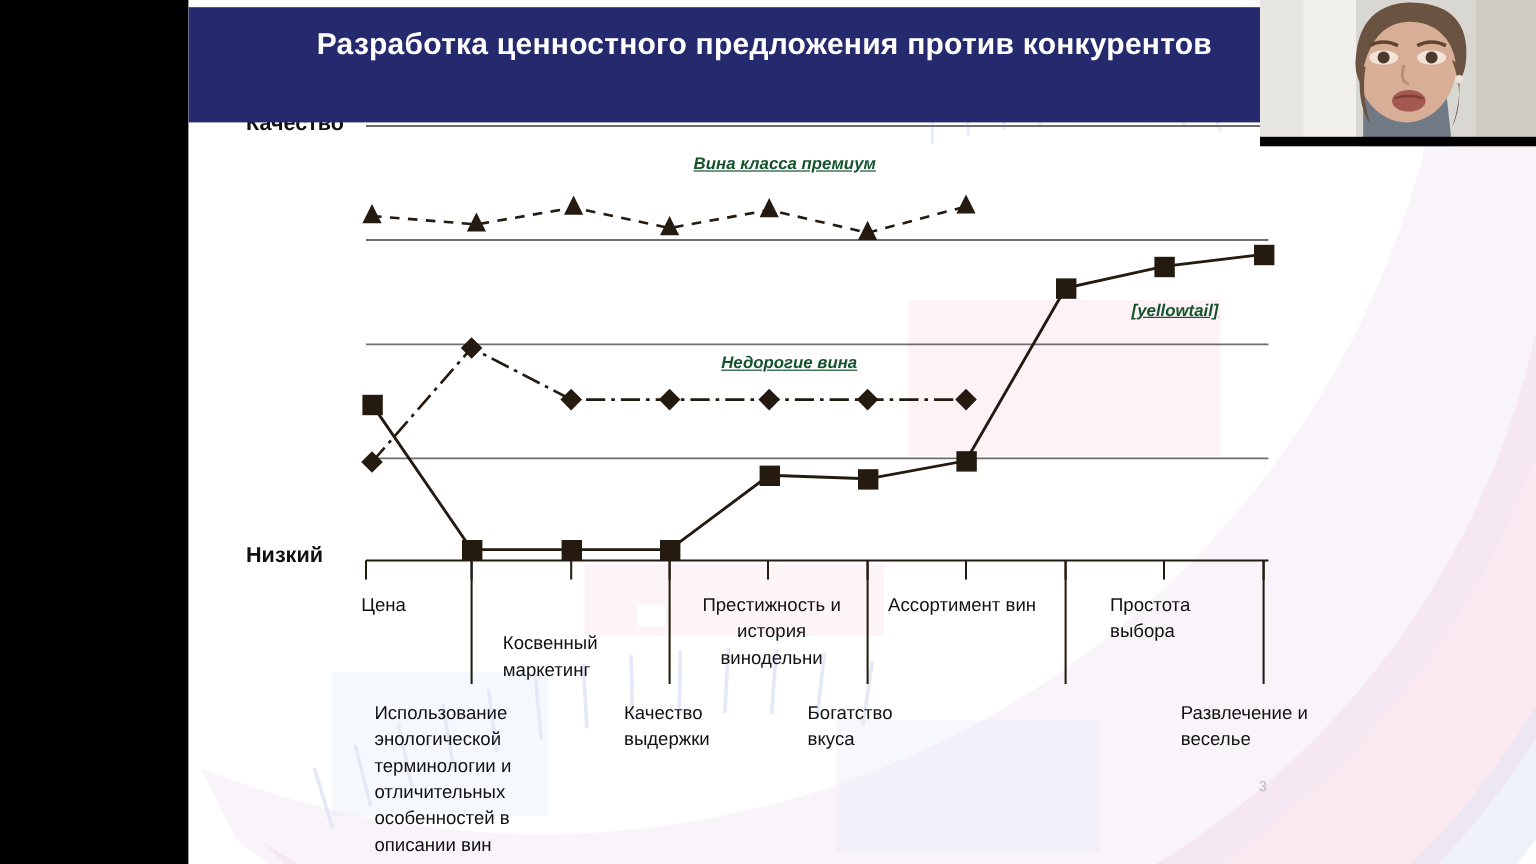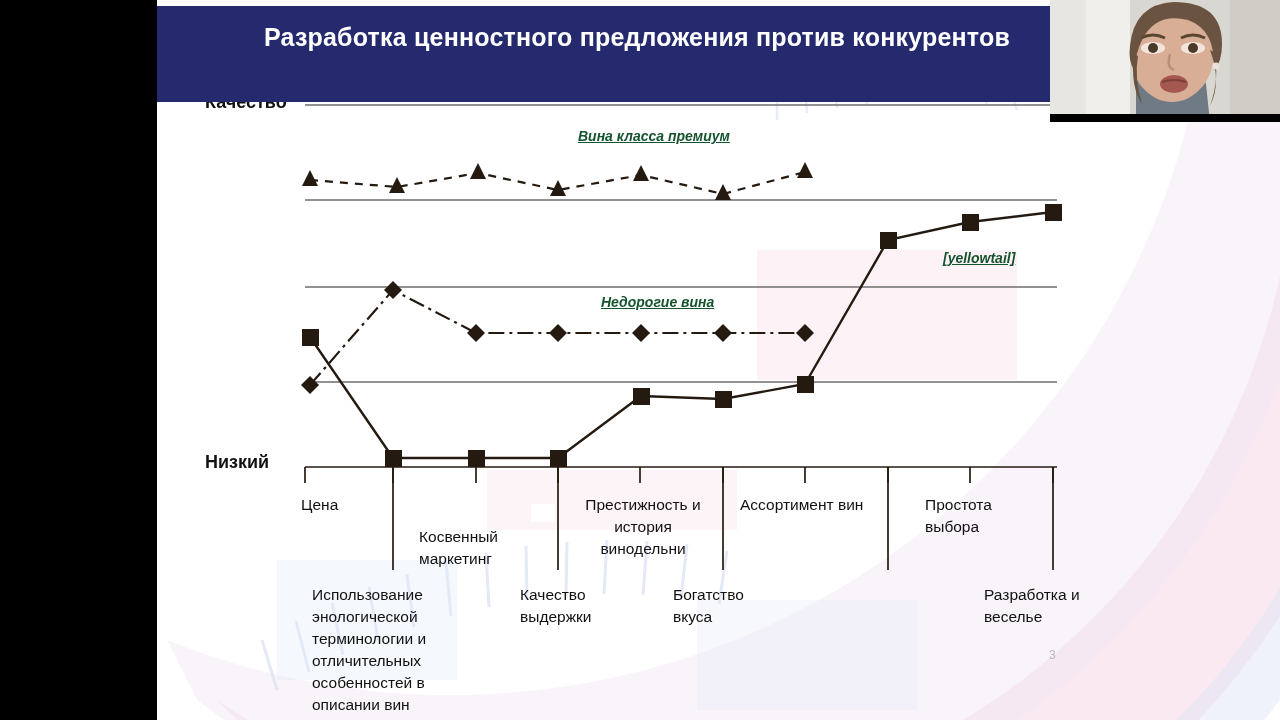--- a/index.html
+++ b/index.html
@@ -182,21 +182,21 @@
 
     <div class="cat cat-top" style="left:112px; top:494px; width:100px;margin-left:32px;">Цена</div>
     <div class="cat cat-top" style="left:262px; top:494px; width:118px;margin-top:32px;">Косвенный маркетинг</div>
     <div class="cat cat-top" style="left:415px; top:494px; width:142px;text-align:center;">Престижность и история винодельни</div>
     <div class="cat cat-top" style="left:583px; top:494px; width:128px;">Ассортимент вин</div>
     <div class="cat cat-top" style="left:768px; top:494px; width:120px;">Простота выбора</div>
 
     <div class="cat cat-bot" style="left:155px; top:584px; width:170px;">Использование энологической терминологии и отличительных особенностей в описании вин</div>
     <div class="cat cat-bot" style="left:347px; top:584px; width:120px;margin-left:16px;">Качество выдержки</div>
     <div class="cat cat-bot" style="left:516px; top:584px; width:110px;">Богатство вкуса</div>
-    <div class="cat cat-bot" style="left:827px; top:584px; width:135px;">Разработка и веселье</div>
+    <div class="cat cat-bot" style="left:827px; top:584px; width:135px;">Развлечение и веселье</div>
 
     <div id="banner">
       <div id="banner-title">Разработка ценностного предложения против конкурентов</div>
 
       <svg id="logo" viewBox="0 0 120 120">
         <circle cx="60" cy="60" r="57" fill="none" stroke="#ffffff" stroke-width="11"></circle>
         <path d="M 60 6 A 54 54 0 0 1 114 60" fill="none" stroke="#2b3a8f" stroke-width="9"></path>
         <path d="M 114 60 A 54 54 0 0 1 60 114" fill="none" stroke="#8c3f72" stroke-width="9"></path>
         <path d="M 60 114 A 54 54 0 0 1 6 60" fill="none" stroke="#c04a6a" stroke-width="9"></path>
         <path d="M 6 60 A 54 54 0 0 1 60 6" fill="none" stroke="#3f55b0" stroke-width="9"></path>

